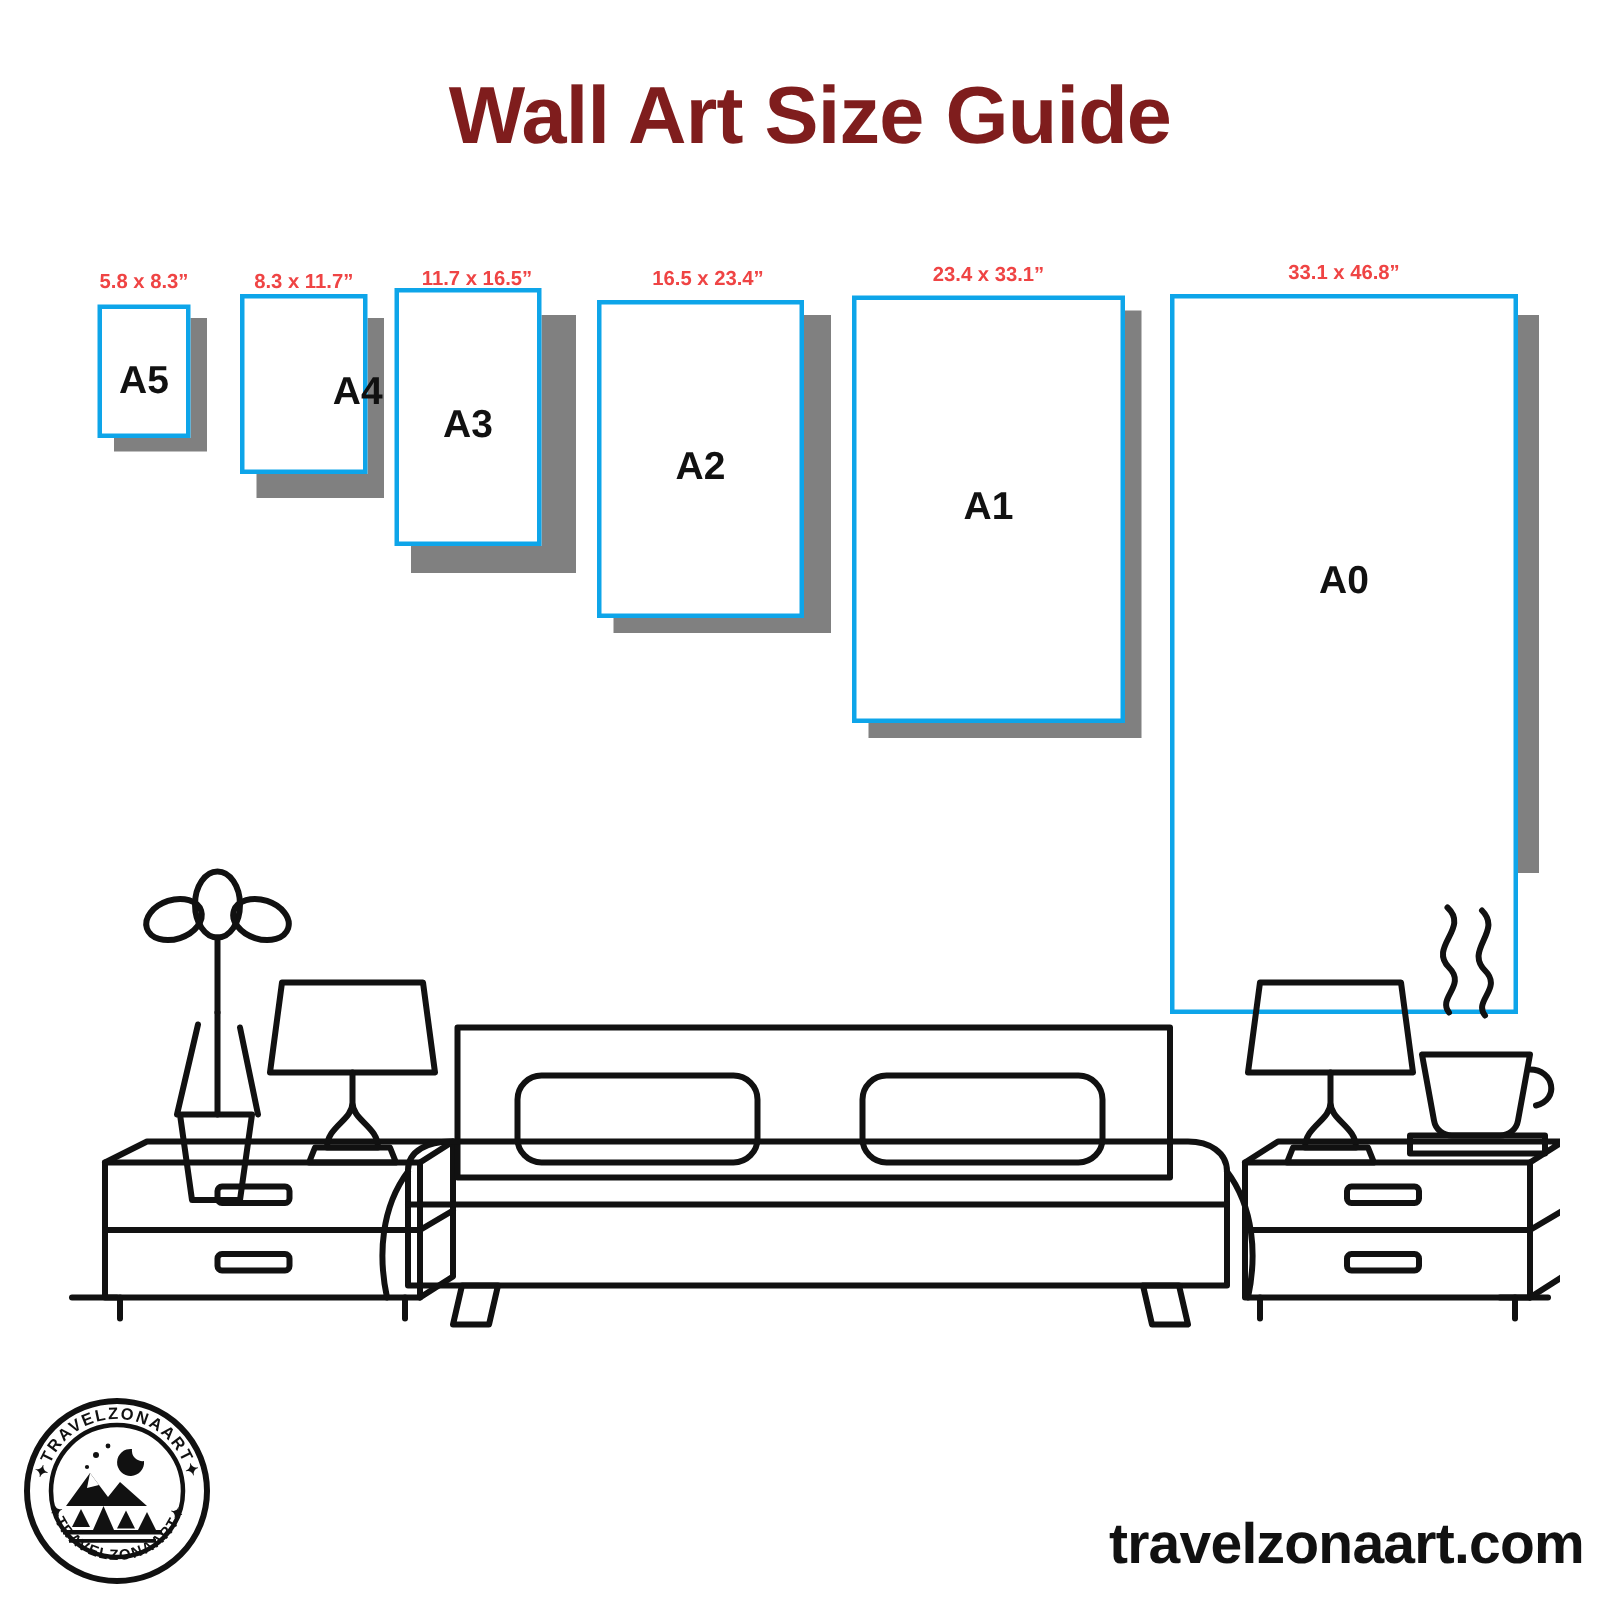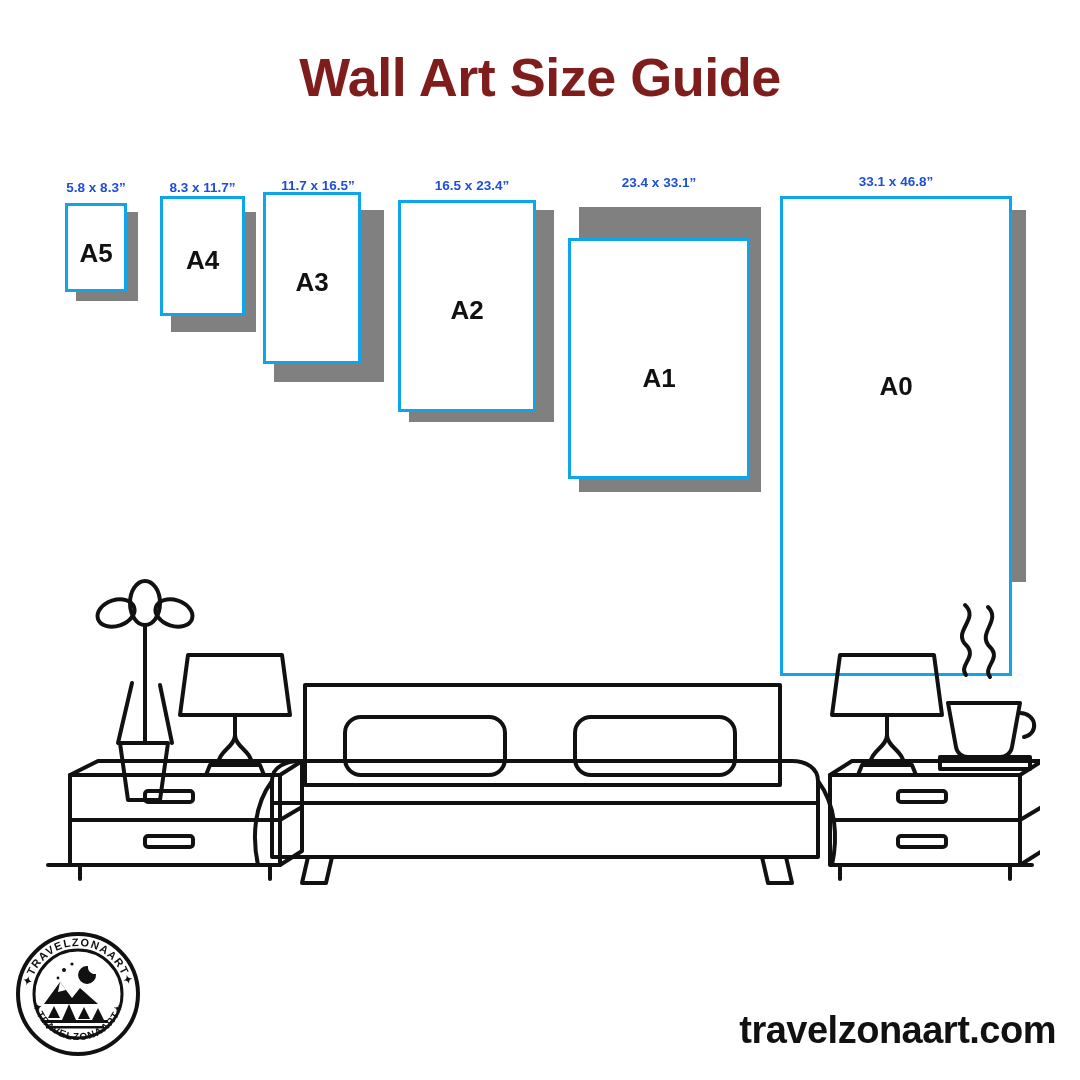--- a/index.html
+++ b/index.html
@@ -37,21 +37,21 @@
     width: 1080px;
     height: 600px;
   }
   .frame-group {
     position: absolute;
   }
   .frame-dims {
     position: absolute;
     font-size: 13.5px;
     font-weight: bold;
-    color: #1d4ed8;
+    color: #ef4444;
     white-space: nowrap;
     text-align: center;
   }
   .frame-shadow {
     position: absolute;
     background: #808080;
   }
   .frame-box {
     position: absolute;
     background: #ffffff;
@@ -106,21 +106,21 @@
     <div class="frame-shadow" style="left:11px; top:32px; width:62px; height:89px;"></div>
     <div class="frame-box" style="left:0px; top:23px; width:62px; height:89px;">
       <div class="frame-label" style="top:32px;">A5</div>
     </div>
   </div>
 
   <div class="frame-group" style="left:160px; top:180px;">
     <div class="frame-dims" style="left:-5px; top:0px; width:95px;">8.3 x 11.7”</div>
     <div class="frame-shadow" style="left:11px; top:32px; width:85px; height:120px;"></div>
     <div class="frame-box" style="left:0px; top:16px; width:85px; height:120px;">
-      <div class="frame-label" style="top:46px;">A4</div>
+      <div class="frame-label" style="top:46px;margin-left:36px;">A4</div>
     </div>
   </div>
 
   <div class="frame-group" style="left:263px; top:178px;">
     <div class="frame-dims" style="left:-3px; top:0px; width:116px;">11.7 x 16.5”</div>
     <div class="frame-shadow" style="left:11px; top:32px; width:110px; height:172px;"></div>
     <div class="frame-box" style="left:0px; top:14px; width:98px; height:172px;">
       <div class="frame-label" style="top:72px;">A3</div>
     </div>
   </div>
@@ -129,21 +129,21 @@
     <div class="frame-dims" style="left:9px; top:0px; width:130px;">16.5 x 23.4”</div>
     <div class="frame-shadow" style="left:11px; top:32px; width:145px; height:212px;"></div>
     <div class="frame-box" style="left:0px; top:22px; width:138px; height:212px;">
       <div class="frame-label" style="top:92px;">A2</div>
     </div>
   </div>
 
   <div class="frame-group" style="left:568px; top:175px;">
     <div class="frame-dims" style="left:26px; top:0px; width:130px;">23.4 x 33.1”</div>
     <div class="frame-shadow" style="left:11px; top:32px; width:182px; height:285px;"></div>
-    <div class="frame-box" style="left:0px; top:22px; width:182px; height:241px;margin-top:41px;">
+    <div class="frame-box" style="left:0px; top:22px; width:182px; height:285px;">
       <div class="frame-label" style="top:122px;">A1</div>
     </div>
   </div>
 
   <div class="frame-group" style="left:780px; top:174px;">
     <div class="frame-dims" style="left:51px; top:0px; width:130px;">33.1 x 46.8”</div>
     <div class="frame-shadow" style="left:14px; top:36px; width:232px; height:372px;"></div>
     <div class="frame-box" style="left:0px; top:22px; width:232px; height:480px;">
       <div class="frame-label" style="top:172px;">A0</div>
     </div>

